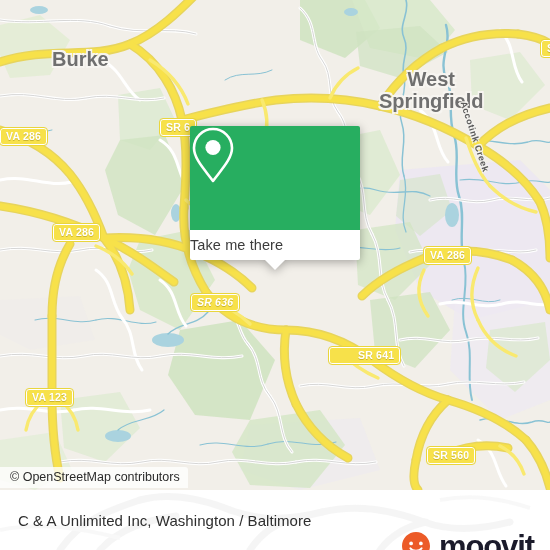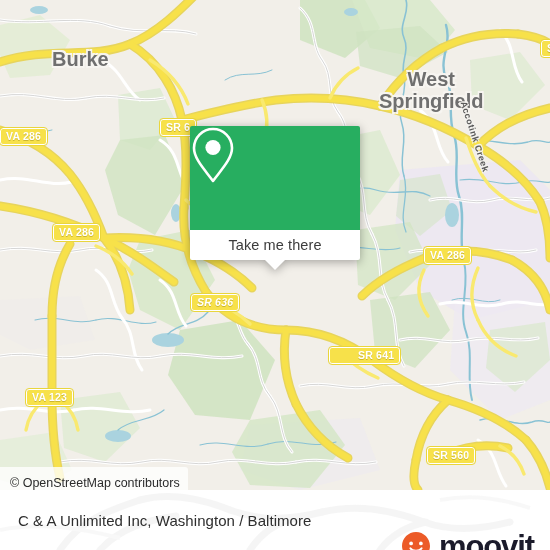--- a/index.html
+++ b/index.html
@@ -59,41 +59,41 @@
     text-shadow:0 1px 0 rgba(150,130,20,.45);
     box-sizing:border-box;
   }
 
   
   .attribution{
     position:absolute;left:0;top:467px;
     background:rgba(255,255,255,.78);
     color:#2b2b2b;
     font-size:12.5px;
-    padding:9px 8px 4px 10px;
+    padding:3px 8px 4px 10px;
     white-space:nowrap;
     border-radius:0 3px 0 0;
   }
 
   
   .popup{
     position:absolute;left:190px;top:126px;width:170px;
     filter:drop-shadow(0 2px 5px rgba(0,0,0,.32));
   }
   .popup-head{
     background:#27ae60;
     height:104px;
     display:flex;align-items:center;justify-content:center;
     border-radius:2px 2px 0 0;
   }
   .popup-head svg{display:block;}
   .popup-body{
     background:#ffffff;
     height:30px;
-    display:flex;align-items:center;justify-content:center;
+    display:flex;align-items:center;justify-content:flex-start;
     border-radius:0 0 2px 2px;
   }
   .popup-label{
     color:#3c3c3c;
     font-size:14.5px;
     letter-spacing:.1px;
     white-space:nowrap;
   }
   .popup-tail{
     position:absolute;left:50%;bottom:-10px;

